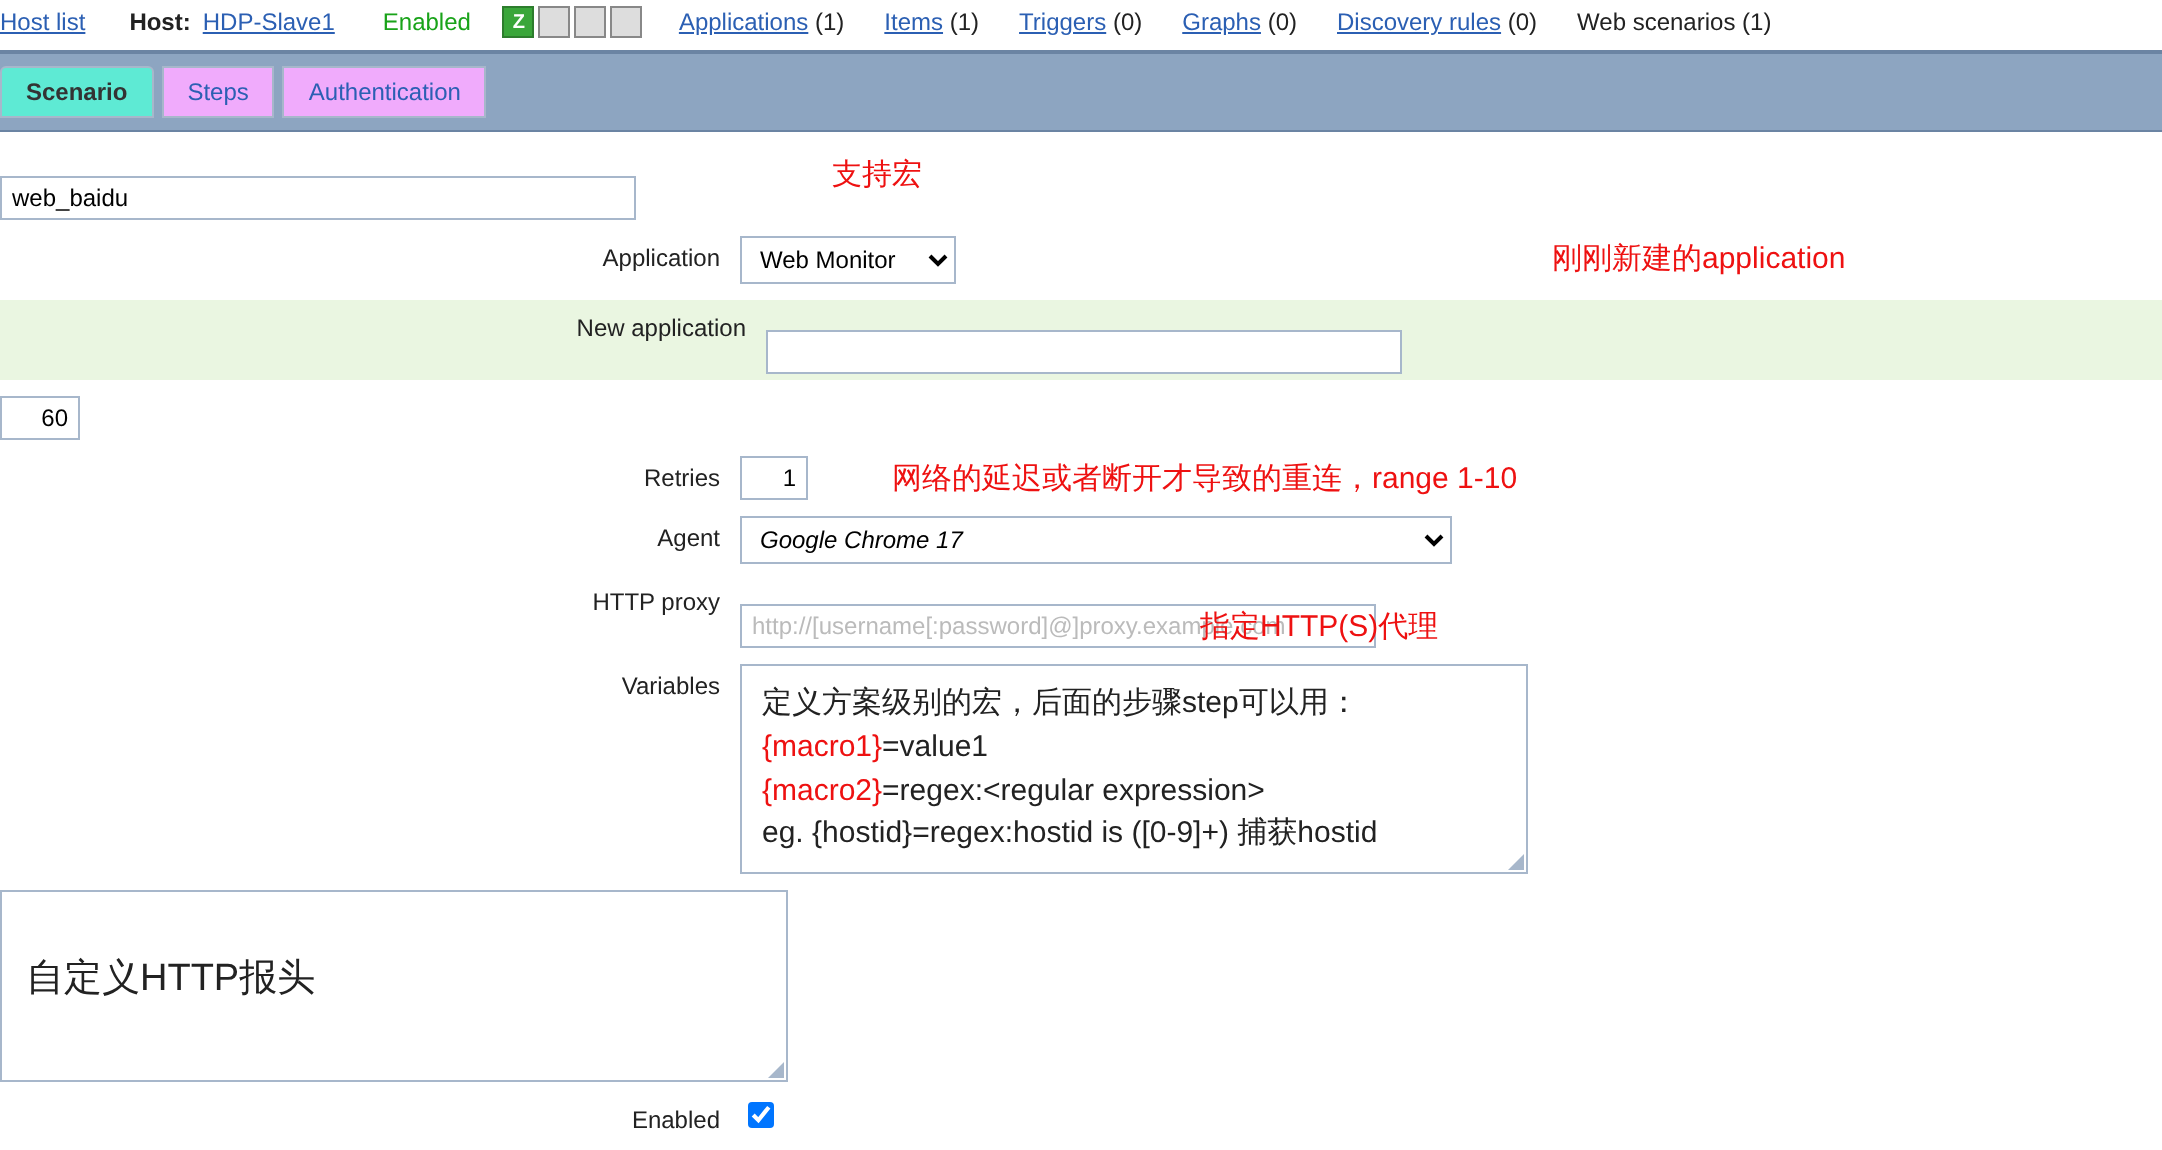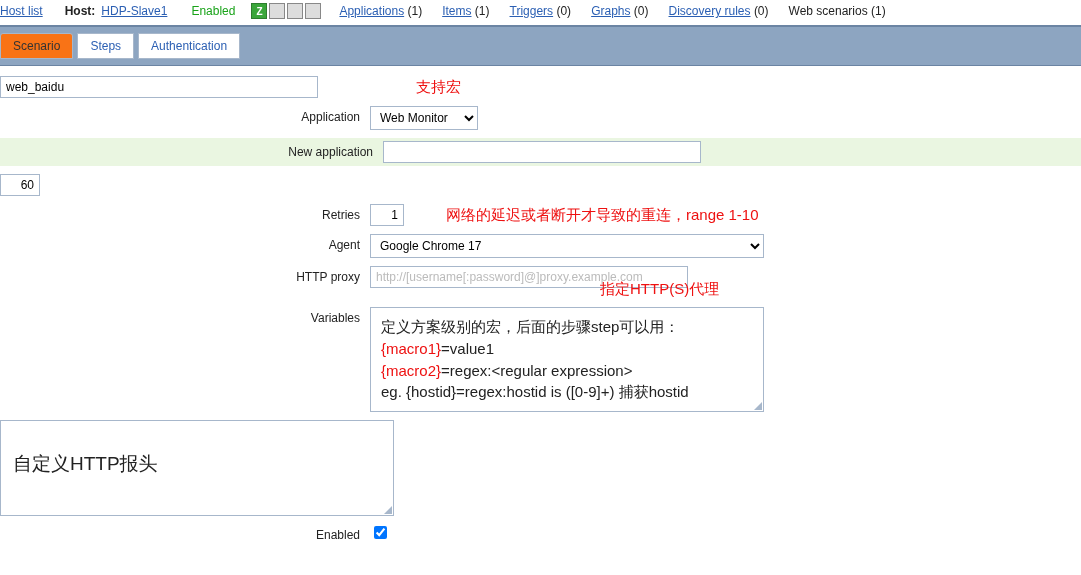--- a/index.html
+++ b/index.html
@@ -33,32 +33,32 @@
   .navlinks .cnt { color: #222; }
   .navlinks .plain { color: #222; text-decoration: none; }
   .config {
     background: #8da5c1;
     border-top: 2px solid #6b84a3;
     border-bottom: 1px solid #6b84a3;
     padding: 6px 0 6px 0;
   }
   .tabs { display: flex; align-items: center; }
   .tab {
-    background: #ffffff;
+    background: #f0abfc;
     border: 1px solid #a7b7cb;
     padding: 5px 12px;
     font-size: 12px;
     color: #2b5fb3;
     margin-right: 4px;
     cursor: pointer;
   }
   .tab.active {
-    background: #f97316;
+    background: #5eead4;
     color: #333;
-    font-weight: normal;
+    font-weight: bold;
     border-top-left-radius: 3px;
     border-top-right-radius: 3px;
   }
   .form-area { padding: 10px 0 20px 0; }
   .row { display: flex; align-items: flex-start; margin-bottom: 8px; }
   .row.highlight { background: #eaf6e1; padding: 3px 13px; }
   .lbl {
     width: 370px;
     text-align: right;
     padding-right: 10px;
@@ -67,23 +67,23 @@
   }
   .ctl { width: 400px; display: flex; align-items: center; }
   .ann { color: #e11; margin-left: 16px; font-size: 15px; padding-top: 2px; }
   input[type=text], textarea, select {
     font-family: Verdana, Arial, sans-serif;
     font-size: 12px;
     border: 1px solid #a7b7cb;
     padding: 3px 5px;
     background: #fff;
   }
-  input.w400 { width: 318px; }
+  input.w400 { width: 318px; margin-top: 12px; }
   select.w110 { width: 108px; }
-  select.w400 { width: 394px; }
+  select.w400 { width: 356px; font-style: italic; }
   input.wnum { width: 40px; text-align: right; }
   input.wnum2 { width: 34px; text-align: right; }
   .placeholder::placeholder { color: #bbb; }
   .varbox {
     width: 394px;
     border: 1px solid #a7b7cb;
     padding: 8px 10px;
     font-size: 15px;
     line-height: 1.45;
     min-height: 96px;
@@ -150,20 +150,21 @@
     <div class="ann">支持宏</div>
   </div>
 
   <div class="row">
     <div class="lbl">Application</div>
     <div class="ctl">
       <select class="w110">
         <option>Web Monitor</option>
       </select>
     </div>
+    <div class="ann" style="margin-left:6px;">刚刚新建的application</div>
   </div>
 
   <div class="row highlight">
     <div class="lbl">New application</div>
     <div class="ctl">
       <input type="text" class="w400" value="" style="">
     </div>
   </div>
 
   <div class="row">

